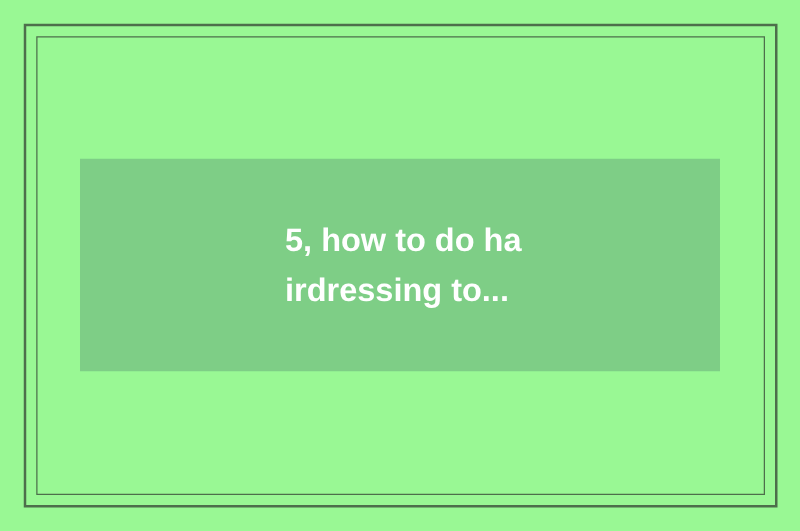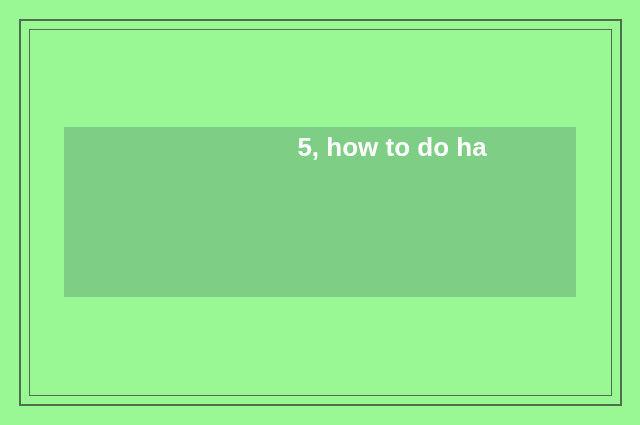--- a/index.html
+++ b/index.html
@@ -49,21 +49,21 @@
   
   .caption-panel {
     position: absolute;
     left: 64px;
     top: 127px;
     width: 512px;
     height: 170px;
     background: #7ece86;
     box-sizing: border-box;
     display: flex;
-    flex-direction: row;
+    flex-direction: column;
     justify-content: center;
     padding-left: 164px;
     padding-right: 20px;
   }
 
   .caption-line {
     color: #ffffff;
     font-size: 26px;
     font-weight: bold;
     line-height: 40px;
@@ -74,15 +74,16 @@
 </head>
 <body>
 
 <div id="canvas">
 
   <div class="frame-outer"></div>
   <div class="frame-inner"></div>
 
   <div class="caption-panel">
     <div class="caption-line">5, how to do ha</div>
+    <div class="caption-line">irdressing to...</div>
   </div>
 
 </div>
 
 </body></html>

